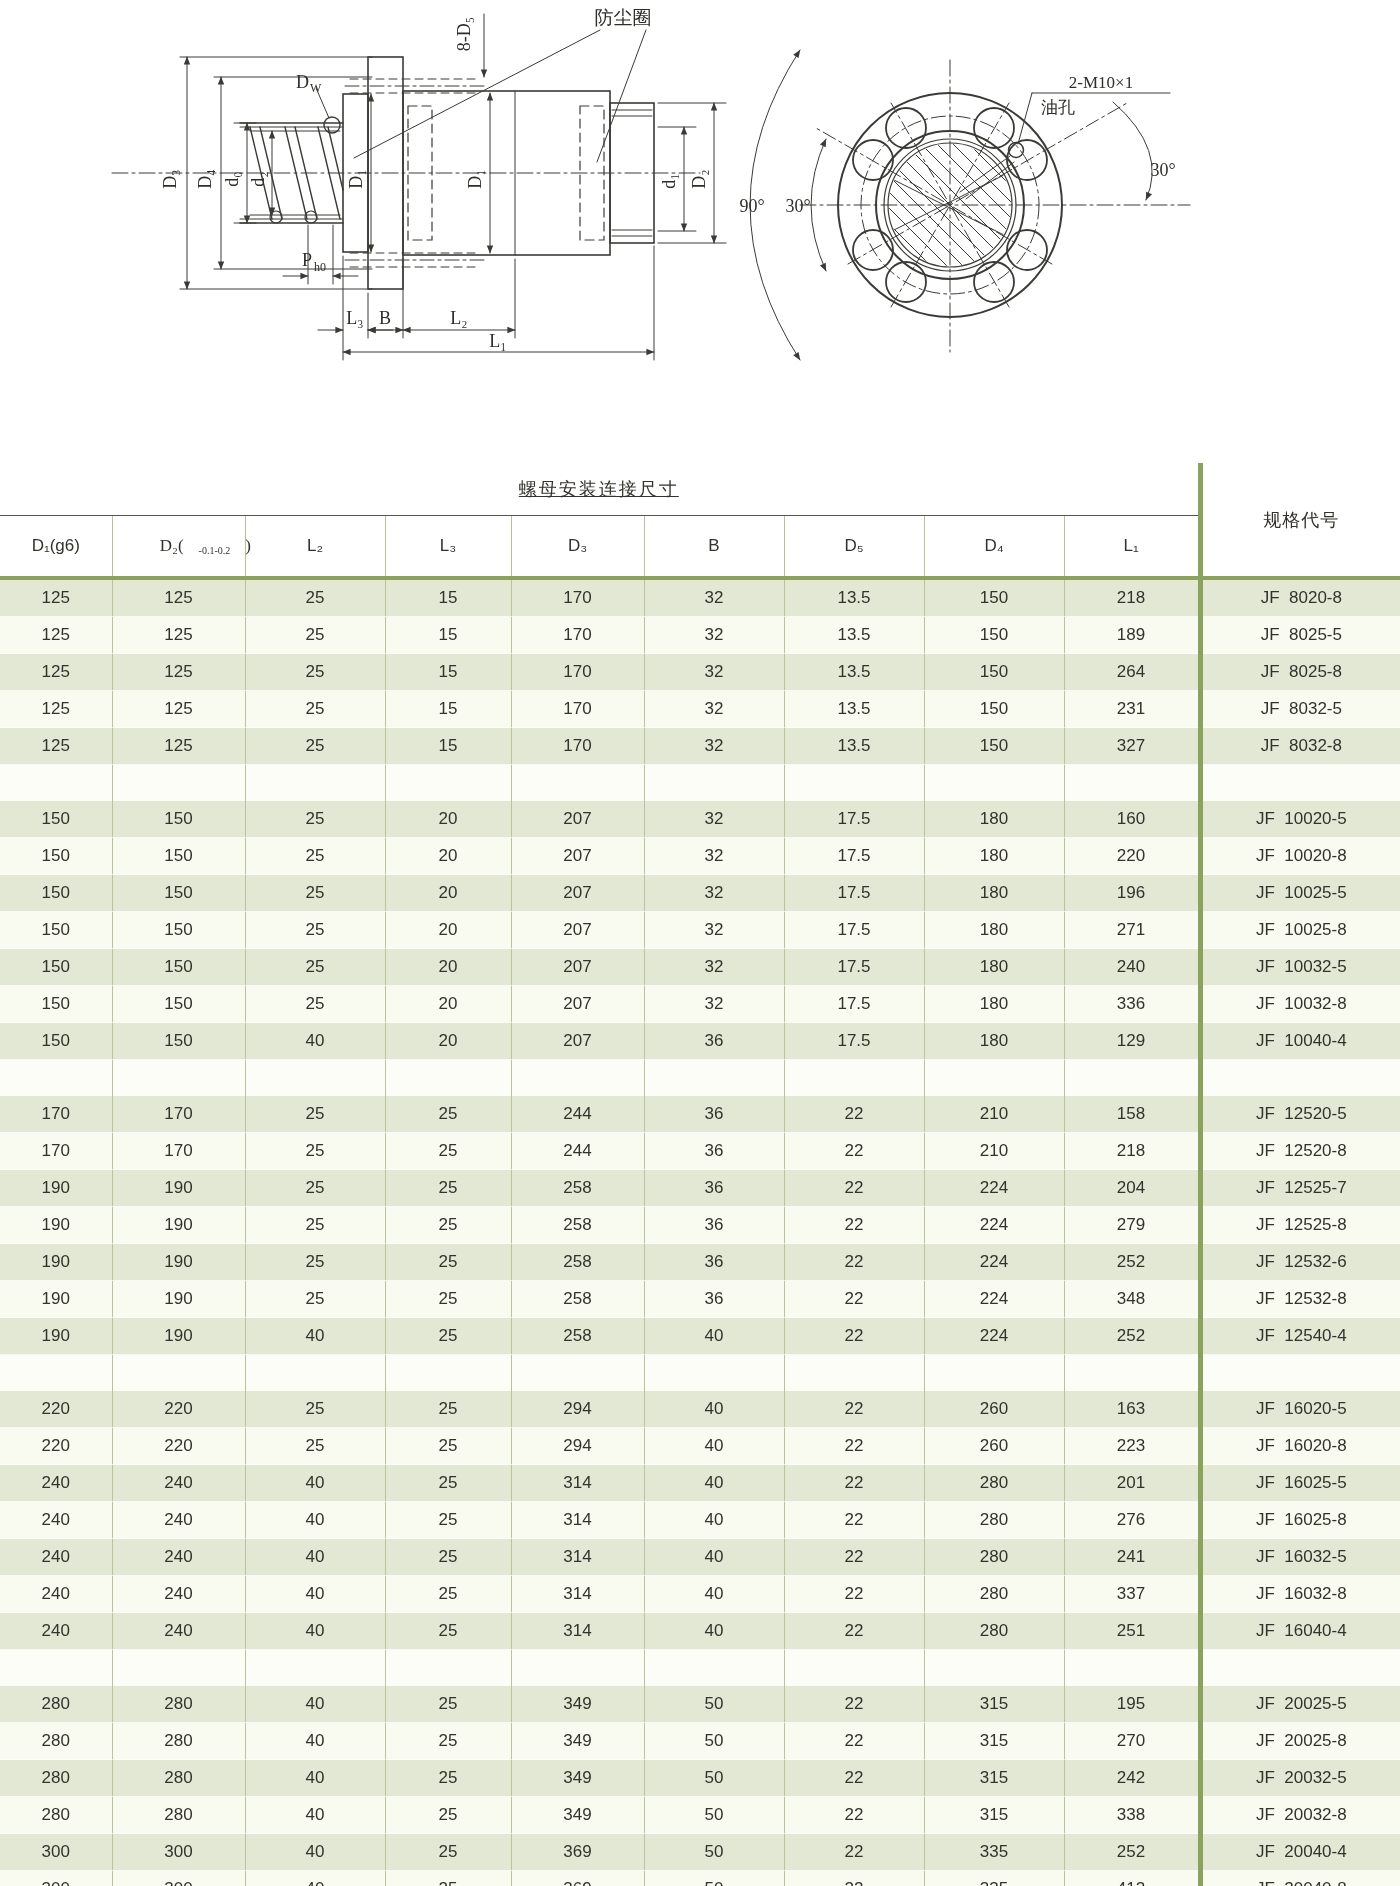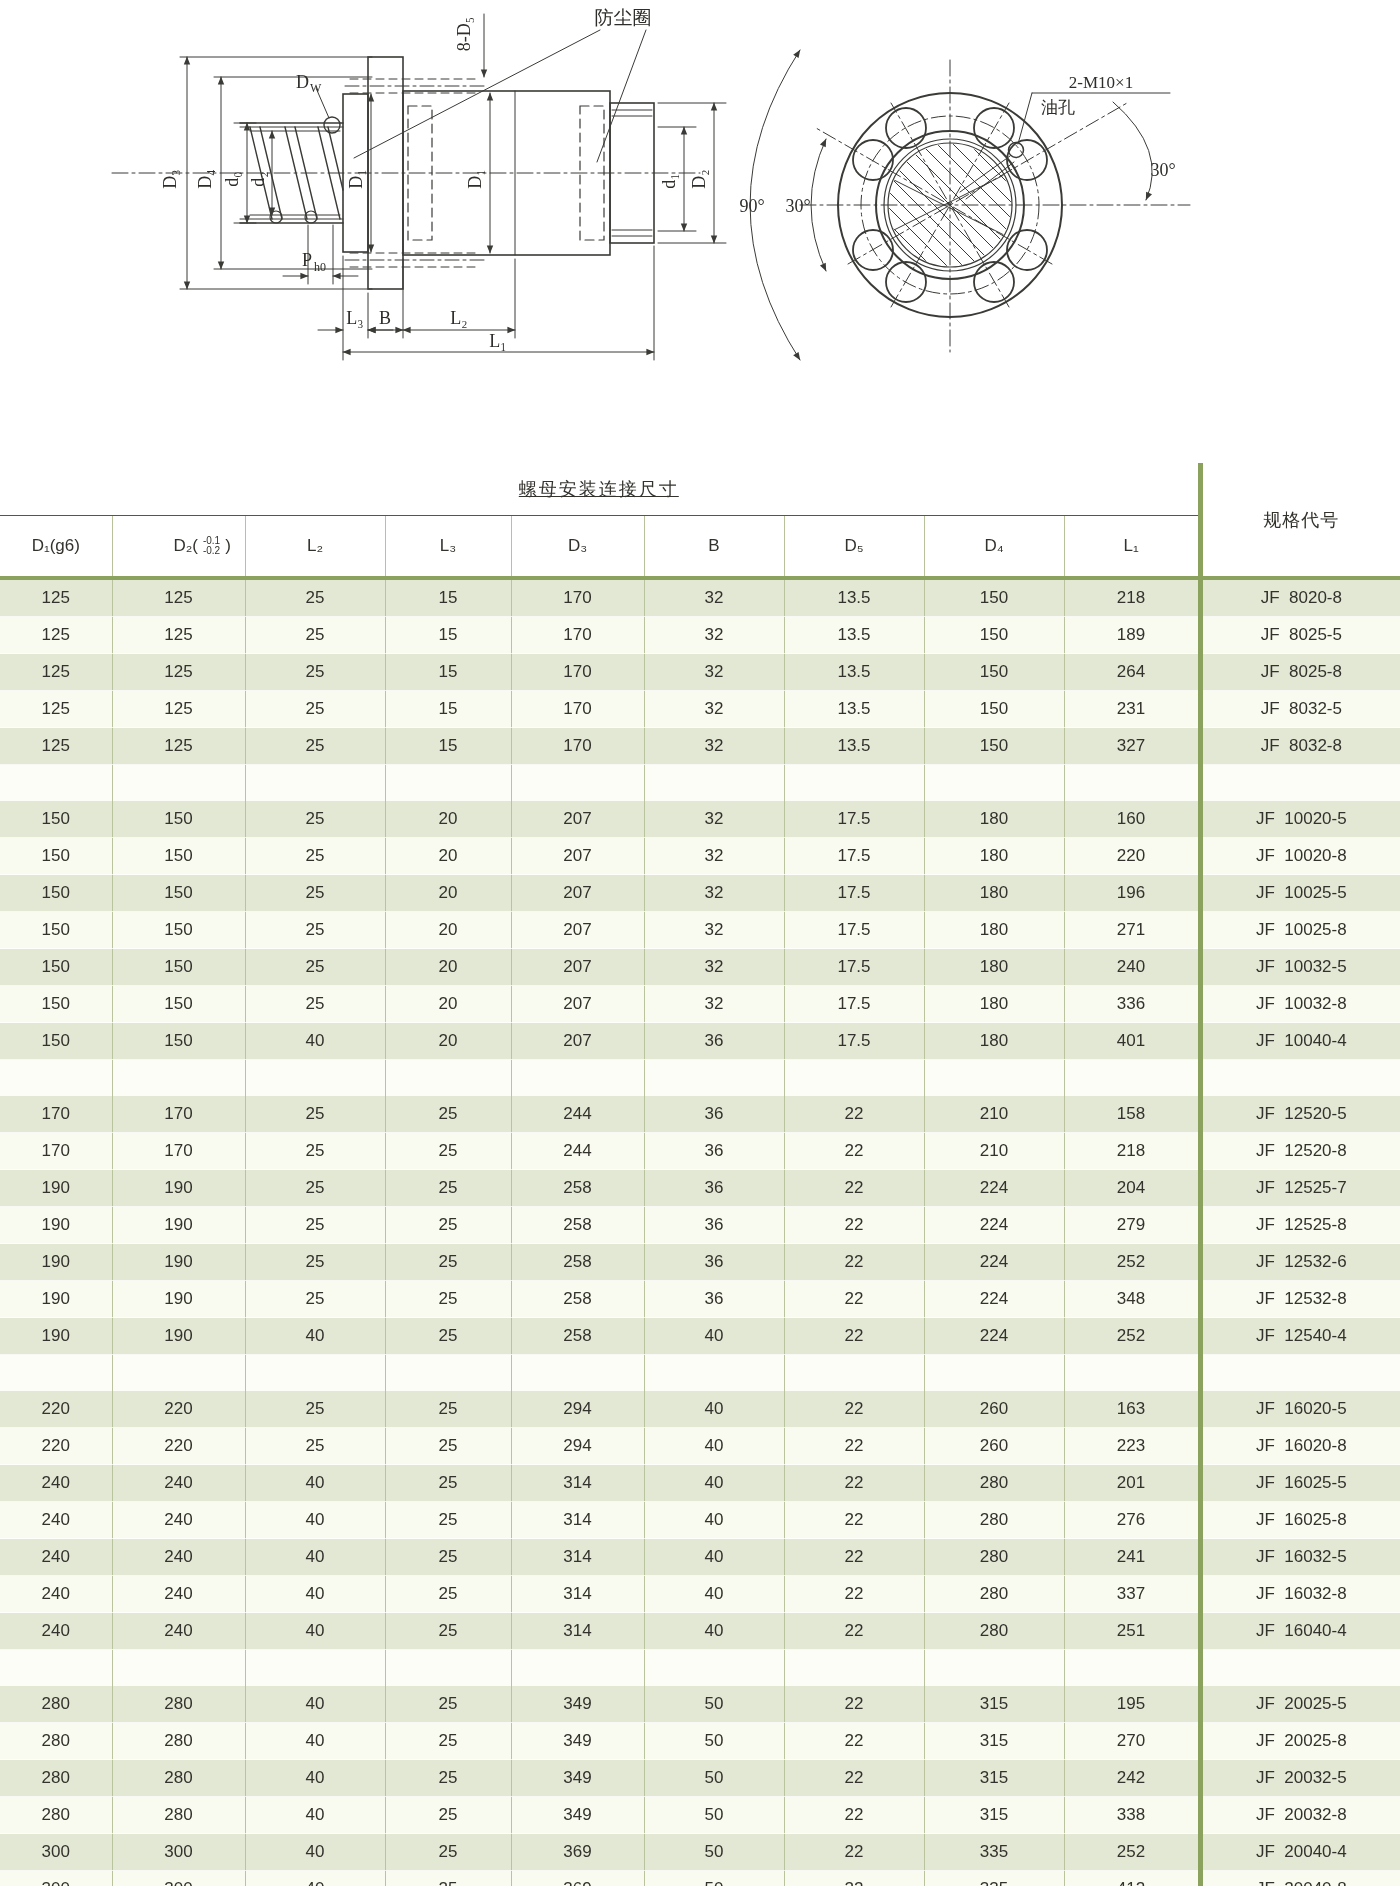--- a/index.html
+++ b/index.html
@@ -11,22 +11,22 @@
   td{padding:0;text-align:center;white-space:pre;}
   .title-cell{height:52px;border-bottom:1px solid #56564e;font-size:18px;letter-spacing:2px;text-decoration:underline;}
   .spec-head{border-left:5px solid #8ba25e;border-bottom:4px solid #8ba25e;font-size:18px;letter-spacing:1px;font-family:Liberation Serif, serif;}
   .hrow td{height:35px;border-right:1px solid #b7c29b;border-bottom:4px solid #8ba25e;font-size:17px;}
   .hrow td:last-child{border-right:none;}
   tbody td{height:36px;border-right:1px solid #b9c49e;border-bottom:1px solid rgba(255,255,255,.75);}
   tbody td.spec-cell{border-right:none;border-left:5px solid #8ba25e;}
   tr.row-green td{background:#e3e8d5;}
   tr.row-white td{background:#fafbf0;}
   tr.gap-row td{background:#fcfdf6;border-bottom:none;}
-  .d2wrap{display:inline-flex;align-items:flex-end;}
-  .tol{display:inline-flex;flex-direction:column;font-size:10px;line-height:10px;text-align:left;margin:0 5px;}
+  .d2wrap{display:inline-flex;align-items:flex-end;font-family:Liberation Serif, serif;}
+  .tol{display:inline-flex;font-size:10px;line-height:10px;text-align:left;margin:0 15px;}
 </style>
 </head>
 <body>
 <div class="sheet">
 
 
 
 
 <svg width="1400" height="462" viewBox="0 0 1400 462" stroke-linecap="round" font-size="18">
   <defs>
@@ -386,21 +386,21 @@
           </tr>
           <tr class="row-green">
             <td>150</td>
             <td>150</td>
             <td>40</td>
             <td>20</td>
             <td>207</td>
             <td>36</td>
             <td>17.5</td>
             <td>180</td>
-            <td>401</td>
+            <td>129</td>
             <td class="spec-cell">JF  10040-4</td>
           </tr>
           <tr class="gap-row">
             <td></td>
             <td></td>
             <td></td>
             <td></td>
             <td></td>
             <td></td>
             <td></td>

